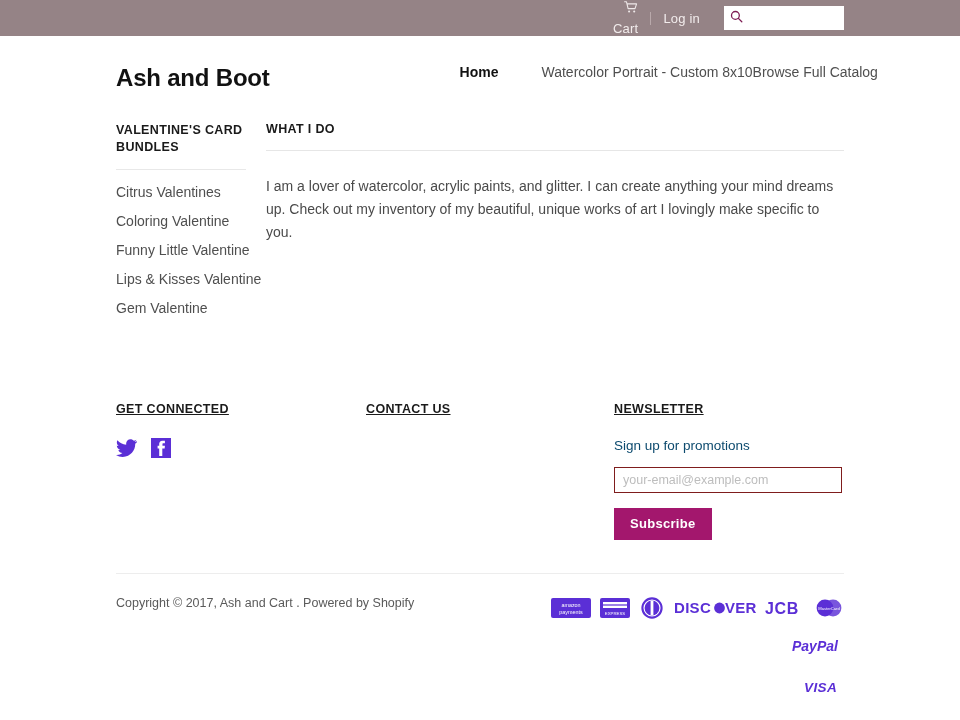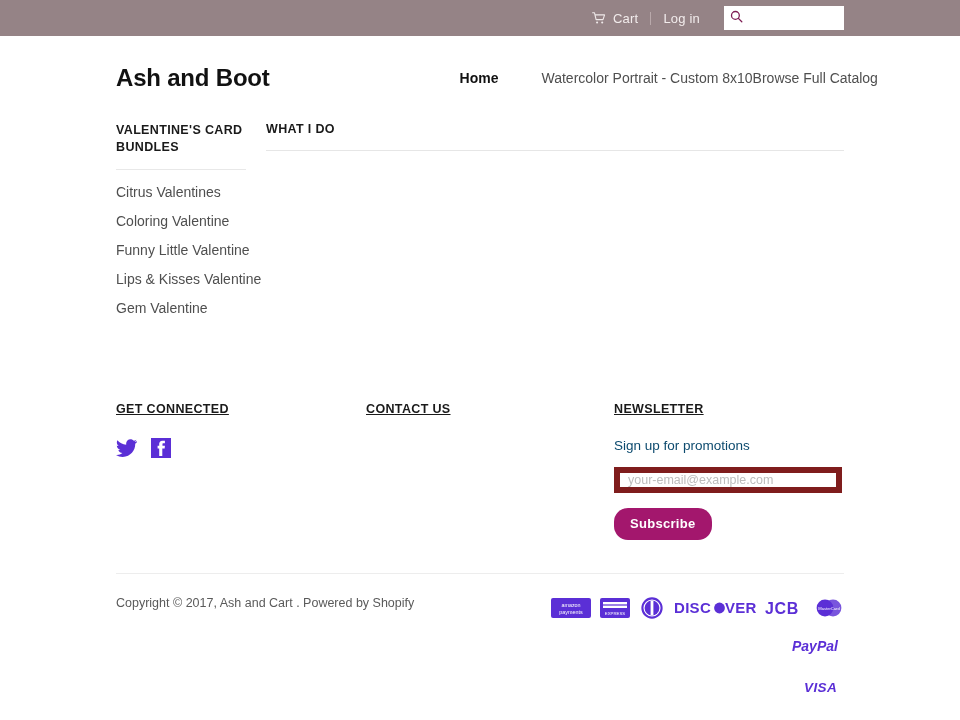--- a/index.html
+++ b/index.html
@@ -20,27 +20,28 @@
     justify-content: flex-end;
     padding: 0 116px 0 0;
   }
   .topbar-inner {
     display: flex;
     align-items: center;
     gap: 0;
   }
   .cart-link {
     display: flex;
-    align-items: center;
+    align-items: flex-end;
     gap: 7px;
     color: #f2ecec;
     font-size: 13px;
     text-decoration: none;
     padding: 0 10px;
     letter-spacing: .2px;
+    flex-direction: column;
   }
   .cart-icon svg { display: block; }
   .topbar-divider {
     width: 1px; height: 13px;
     background: #b9a9ab;
     margin: 0 2px;
   }
   .login-link {
     color: #f2ecec;
     font-size: 13px;
@@ -66,21 +67,21 @@
     background: transparent;
   }
   .search-input::placeholder { color: #b9b9b9; }
 
   
   .wrap { width: 960px; padding: 0 116px; }
 
   
   .header {
     display: flex;
-    align-items: center;
+    align-items: flex-start;
     padding-top: 28px;
     padding-bottom: 22px;
   }
   .logo {
     font-size: 24px;
     font-weight: bold;
     color: #111111;
     letter-spacing: -0.2px;
     text-decoration: none;
     white-space: nowrap;
@@ -174,42 +175,42 @@
   }
   .social { display: flex; align-items: center; gap: 14px; }
   .social a { display: block; line-height: 0; }
   .news-sub {
     font-size: 13.5px;
     color: #0c4a6e;
     margin: 0 0 14px 0;
   }
   .email-input {
     width: 228px; height: 26px;
-    border: 6px solid #7f1d1d;
+    border: 1px solid #7f1d1d;
     padding: 0 8px;
     font-size: 12.5px;
     font-family: "Liberation Sans", sans-serif;
     color: #444;
     outline: none;
     background: #fff;
   }
   .email-input::placeholder { color: #bdbdbd; }
   .subscribe-btn {
     margin-top: 15px;
     display: inline-block;
     background: #a3176d;
     color: #ffffff;
     border: 0;
     font-family: "Liberation Sans", sans-serif;
     font-size: 13px;
     font-weight: bold;
     letter-spacing: .3px;
     padding: 8px 16px 9px 16px;
     cursor: pointer;
-    border-radius: 14px;
+    border-radius: 0;
   }
 
   
   .bottom-rule {
     height: 1px;
     background: #ededed;
     margin-top: 33px;
   }
   .bottom {
     display: flex;
@@ -303,20 +304,21 @@
         <li>
           <a href="#">Gem Valentine</a>
         </li>
       </ul>
     </aside>
 
     <section class="main">
       <div class="main-inner">
         <h1 class="main-title">What I Do</h1>
         <div class="main-rule"></div>
+        <p class="body-copy">I am a lover of watercolor, acrylic paints, and glitter. I can create anything your mind dreams up. Check out my inventory of my beautiful, unique works of art I lovingly make specific to you.</p>
       </div>
     </section>
 
   </div>
 
   <div class="footer">
 
     <div class="fcol fcol-connected">
       <h3 class="fhead">Get Connected</h3>
       <div class="social">

